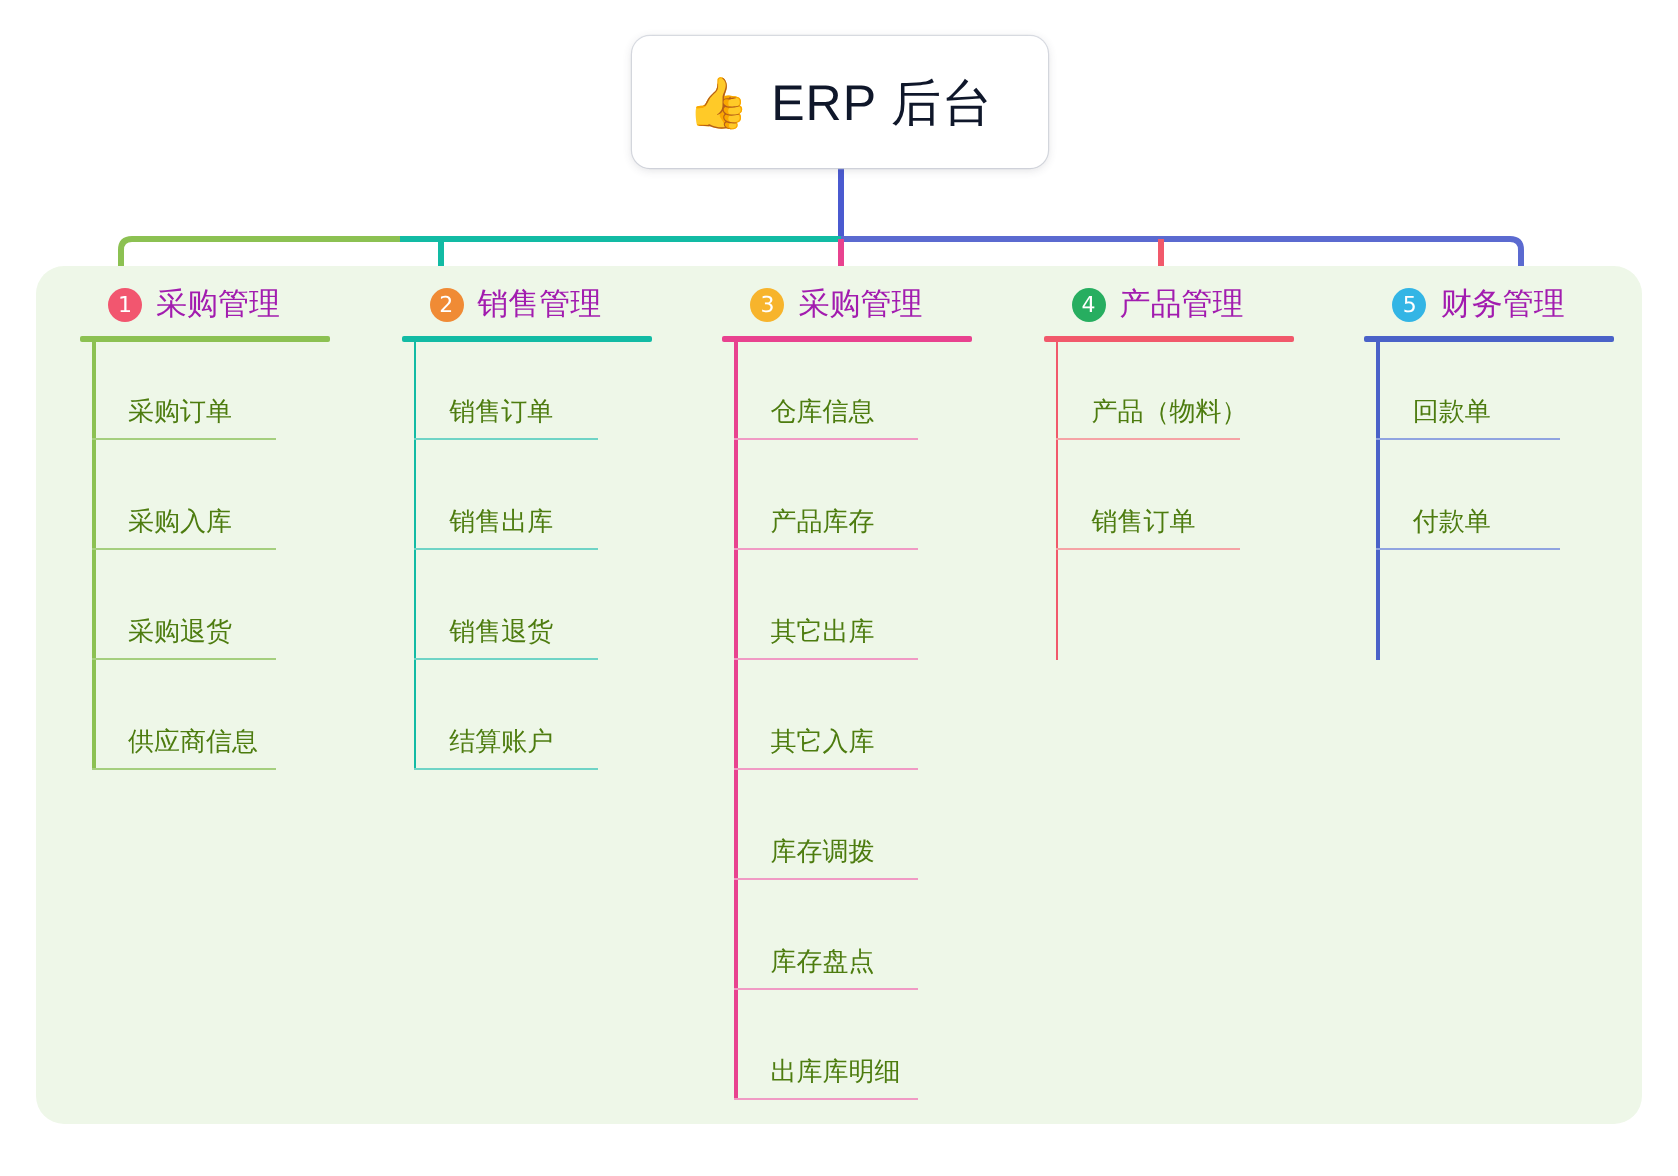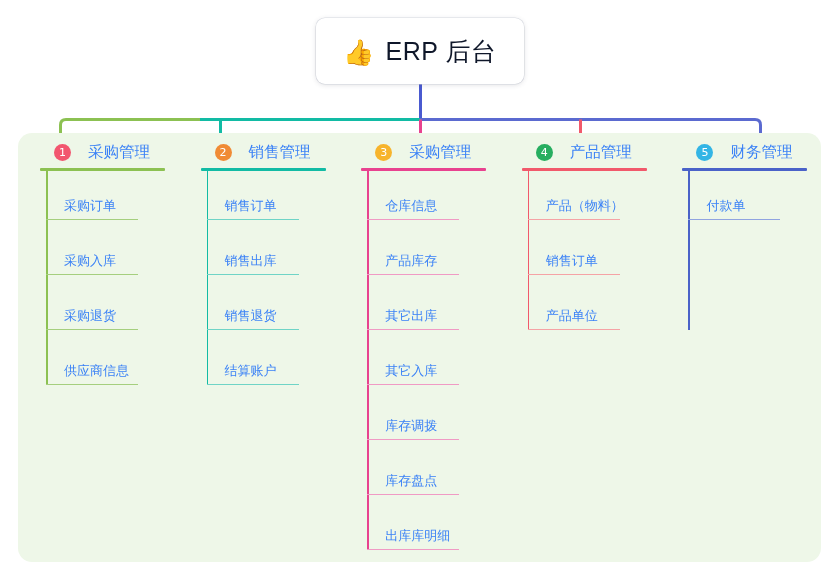--- a/index.html
+++ b/index.html
@@ -103,23 +103,22 @@
     border-radius: 50%;
     color: #ffffff;
     font-size: 11px;
     line-height: 17px;
     text-align: center;
     flex: 0 0 auto;
     font-family: "DejaVu Sans", sans-serif;
   }
   .col-title {
     font-size: 15.5px;
-    color: #3b82f6;
+    color: #a21caf;
     white-space: nowrap;
-    margin-left: 10px;
   }
   .head-rule {
     position: absolute;
     left: 0;
     bottom: 0;
     height: 3px;
     width: 125px;
     border-radius: 1px;
   }
 
@@ -136,21 +135,21 @@
   .item {
     position: relative;
     height: 55px;
     box-sizing: border-box;
   }
   .item-label {
     position: absolute;
     left: 24px;
     bottom: 11px;
     font-size: 13px;
-    color: #3b82f6;
+    color: #4d7c0f;
     white-space: nowrap;
   }
   .item-rule {
     position: absolute;
     left: 6px;
     bottom: 6px;
     height: 1.4px;
     width: 92px;
   }
 </style>
@@ -285,36 +284,36 @@
       <div class="items">
         <span class="spine" style="background: rgb(241, 89, 107); height: 159px;"></span>
         <div class="item">
           <span class="item-label">产品（物料）</span>
           <span class="item-rule" style="background: rgb(245, 163, 165);"></span>
         </div>
         <div class="item">
           <span class="item-label">销售订单</span>
           <span class="item-rule" style="background: rgb(245, 163, 165);"></span>
         </div>
-        <div class="item">
-          <span class="item-label">产品单位</span>
-          <span class="item-rule" style="background: rgb(245, 163, 165);"></span>
-        </div>
       </div>
     </div>
 
     <div class="column">
       <div class="col-head">
         <span class="badge" style="background: rgb(51, 181, 229);">5</span>
         <span class="col-title">财务管理</span>
         <span class="head-rule" style="background: rgb(74, 98, 200);"></span>
       </div>
       <div class="items">
         <span class="spine" style="background: rgb(74, 98, 200); height: 159px;"></span>
         <div class="item">
+          <span class="item-label">回款单</span>
+          <span class="item-rule" style="background: rgb(144, 164, 224);"></span>
+        </div>
+        <div class="item">
           <span class="item-label">付款单</span>
           <span class="item-rule" style="background: rgb(144, 164, 224);"></span>
         </div>
       </div>
     </div>
 
   </div>
 </div>
 
 </body></html>

